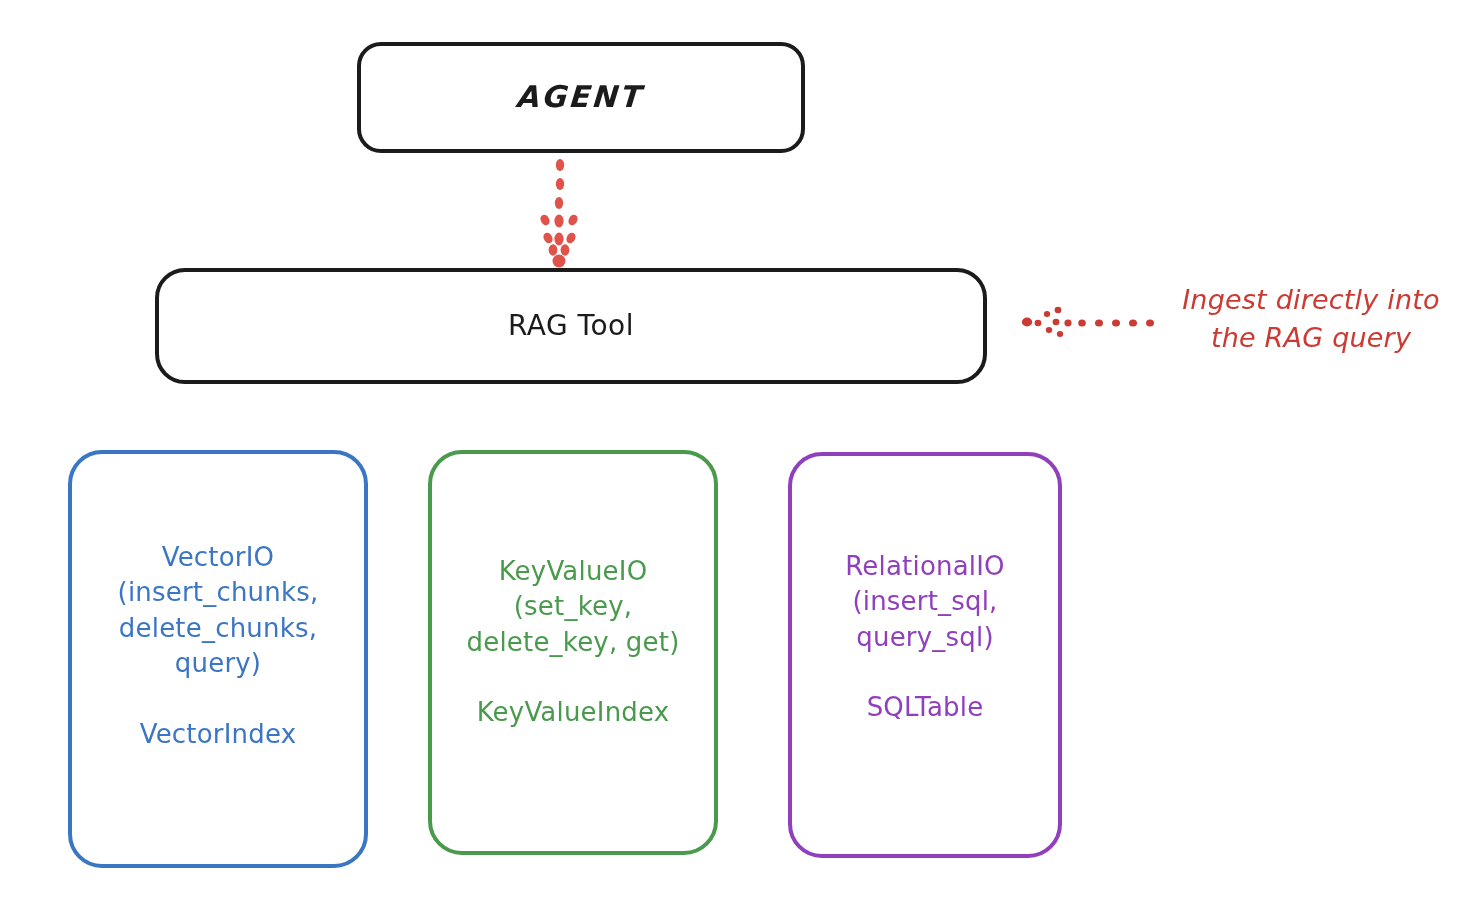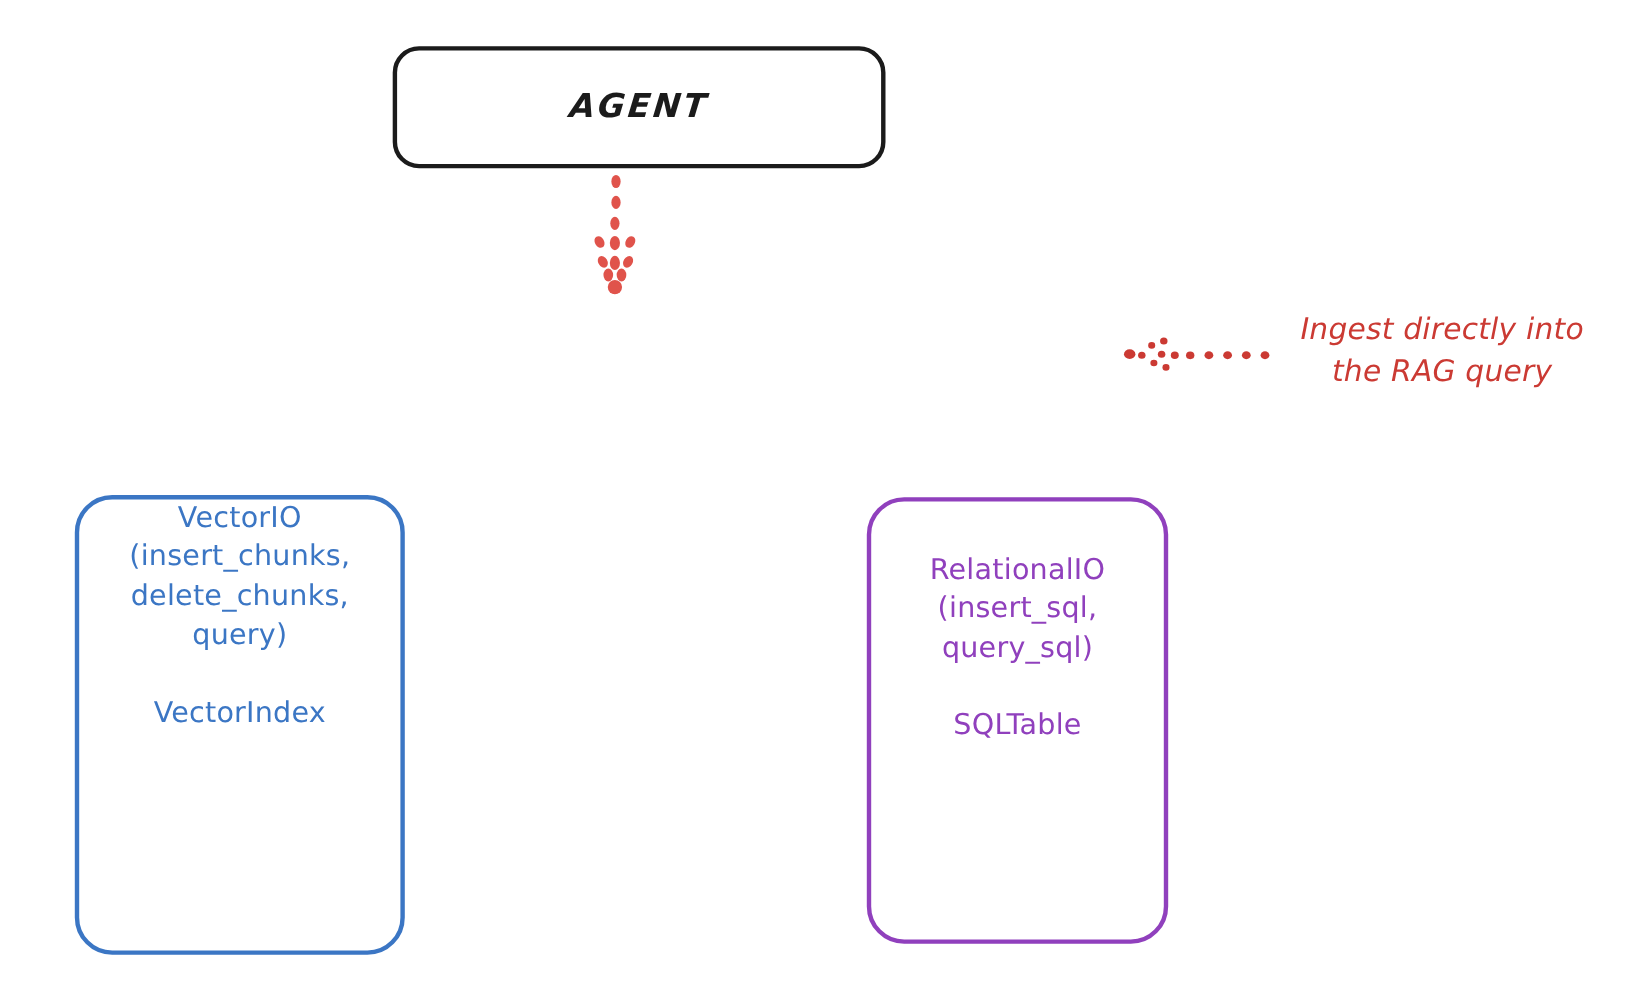--- a/index.html
+++ b/index.html
@@ -90,20 +90,21 @@
 
   #vectorio-box {
     left: 68px;
     top: 450px;
     width: 300px;
     height: 418px;
     border-color: #3b76c4;
   }
   #vectorio-box .node-label {
     color: #3b76c4;
+    padding-top: 86px;
   }
 
   #keyvalueio-box {
     left: 428px;
     top: 450px;
     width: 290px;
     height: 405px;
     border-color: #4a9a4e;
   }
   #keyvalueio-box .node-label {
@@ -113,21 +114,21 @@
 
   #relationalio-box {
     left: 788px;
     top: 452px;
     width: 274px;
     height: 406px;
     border-color: #9040bd;
   }
   #relationalio-box .node-label {
     color: #9040bd;
-    padding-top: 45px;
+    padding-top: 93px;
   }
 
   
   #agent-rag-arrow {
     position: absolute;
     left: 515px;
     top: 158px;
     width: 90px;
     height: 112px;
   }
@@ -178,20 +179,23 @@
         <ellipse cx="58" cy="62" rx="4.2" ry="5.6" transform="rotate(30 58 62)"></ellipse>
         <ellipse cx="33" cy="80" rx="4.2" ry="5.6" transform="rotate(-30 33 80)"></ellipse>
         <ellipse cx="56" cy="80" rx="4.2" ry="5.6" transform="rotate(30 56 80)"></ellipse>
         <ellipse cx="38" cy="92" rx="4.4" ry="5.8"></ellipse>
         <ellipse cx="50" cy="92" rx="4.4" ry="5.8"></ellipse>
         <ellipse cx="44" cy="103" rx="6.5" ry="6.5"></ellipse>
       </g>
     </svg>
   </div>
 
+  <div class="node box-black" id="ragtool-box">
+    <div class="node-label">RAG Tool</div>
+  </div>
 
   <div id="ingest-arrow">
     <svg width="140" height="46" viewBox="0 0 140 46" xmlns="http://www.w3.org/2000/svg">
       <g fill="#cb3a33">
         <ellipse cx="132" cy="27" rx="4.0" ry="3.6"></ellipse>
         <ellipse cx="115" cy="27" rx="4.0" ry="3.6"></ellipse>
         <ellipse cx="98" cy="27" rx="4.0" ry="3.6"></ellipse>
         <ellipse cx="81" cy="27" rx="4.0" ry="3.6"></ellipse>
         <ellipse cx="64" cy="27" rx="3.8" ry="3.5"></ellipse>
         <ellipse cx="50" cy="27" rx="3.6" ry="3.4"></ellipse>
@@ -211,20 +215,27 @@
 
   <div class="node box-provider" id="vectorio-box">
     <div class="node-label">VectorIO
 (insert_chunks,
 delete_chunks,
 query)
 
 VectorIndex</div>
   </div>
 
+  <div class="node box-provider" id="keyvalueio-box">
+    <div class="node-label">KeyValueIO
+(set_key,
+delete_key, get)
+
+KeyValueIndex</div>
+  </div>
 
   <div class="node box-provider" id="relationalio-box">
     <div class="node-label">RelationalIO
 (insert_sql,
 query_sql)
 
 SQLTable</div>
   </div>
 
 </div>

